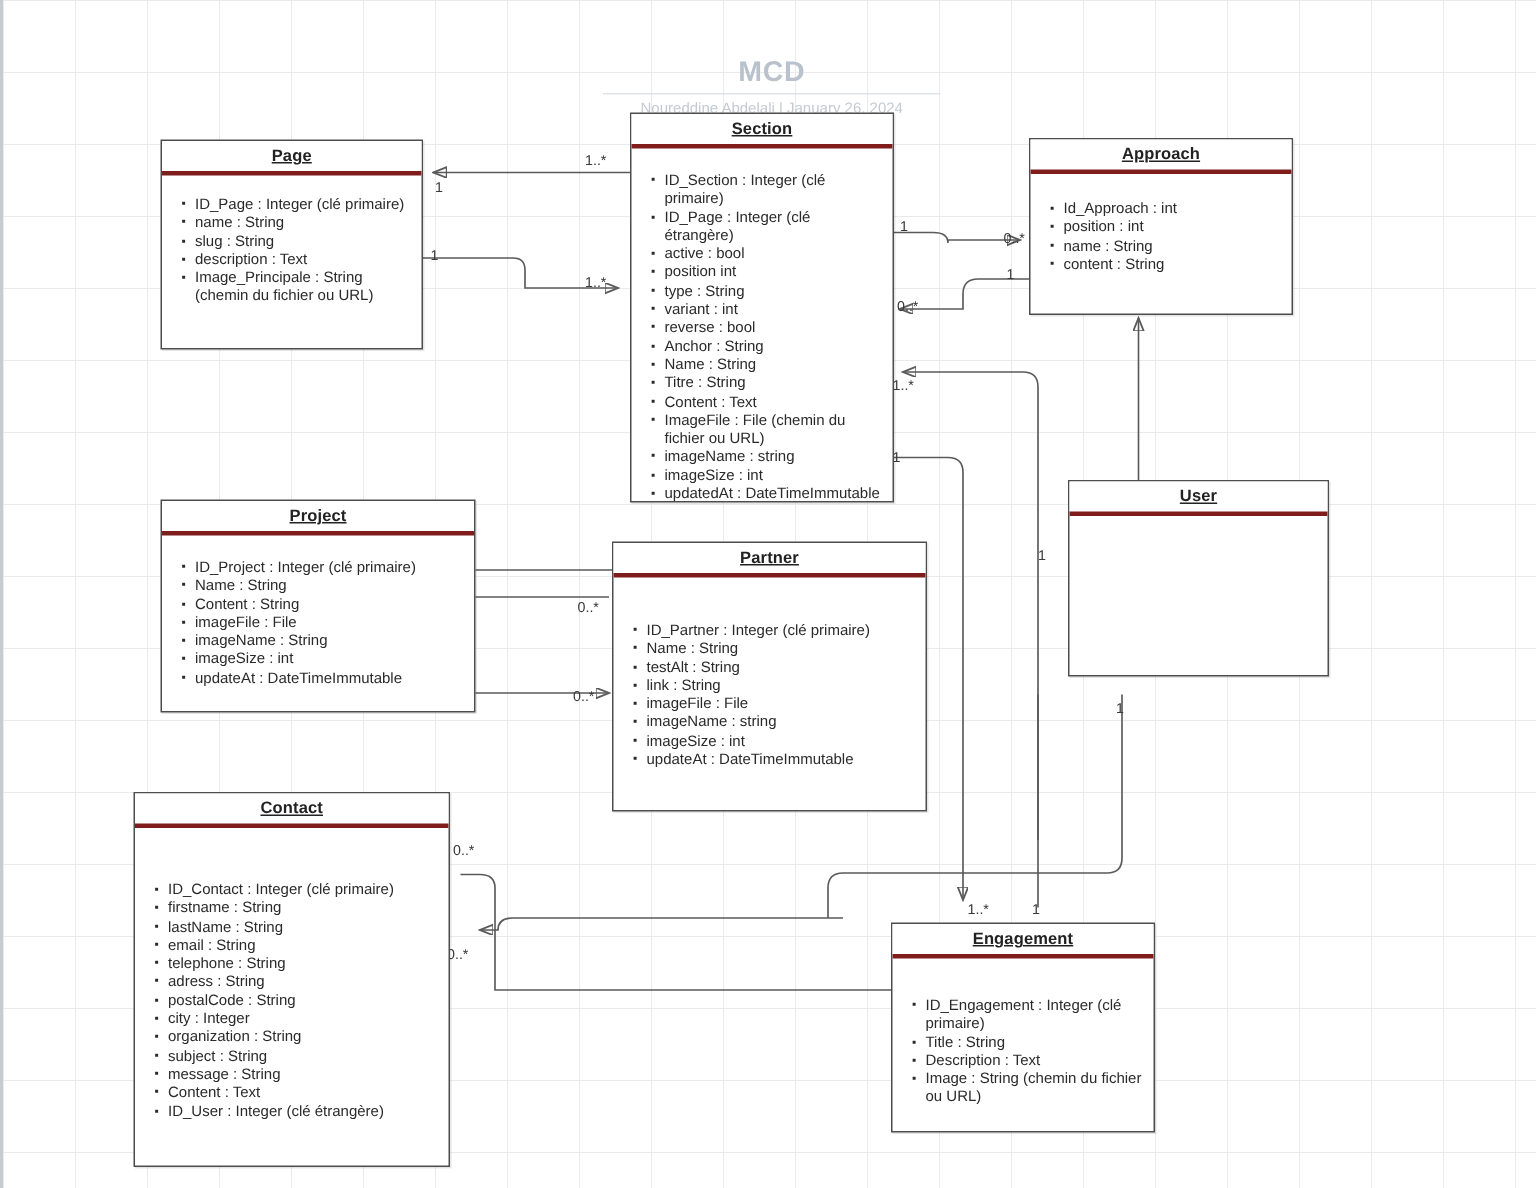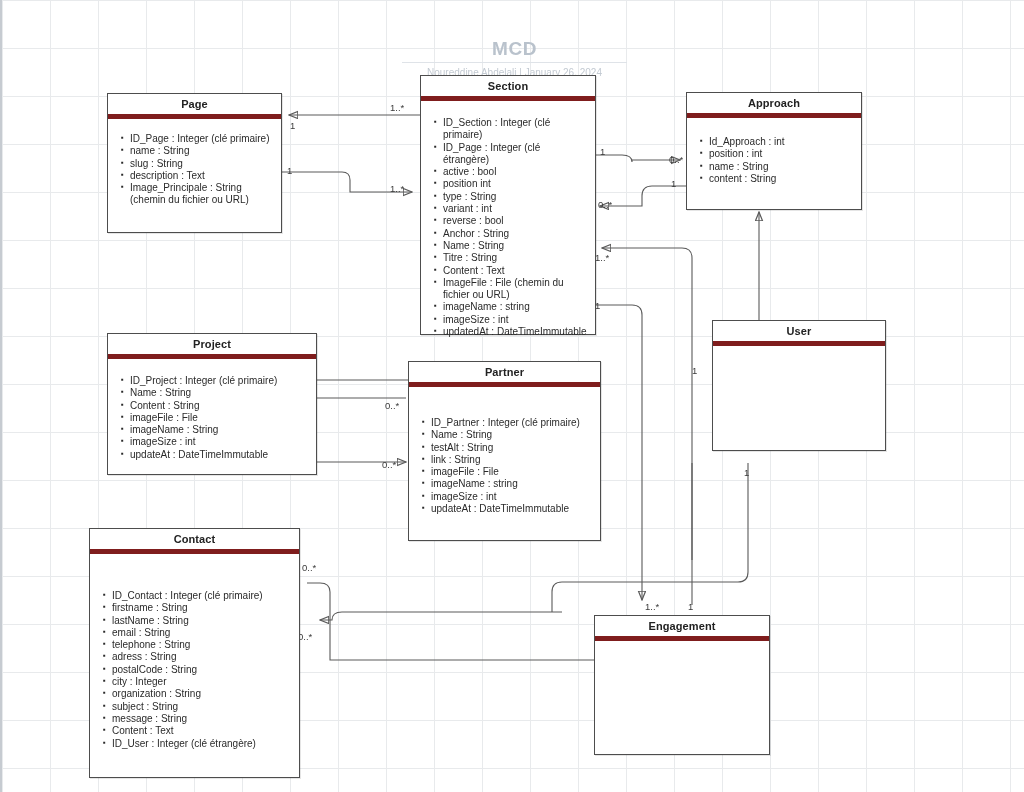--- a/index.html
+++ b/index.html
@@ -51,23 +51,24 @@
     border: 1px solid #4d4d4d;
     box-sizing: border-box;
     box-shadow: 1px 1px 0 rgba(0,0,0,0.10);
   }
   .uml-title {
     font-size: 11px;
     font-weight: bold;
     text-align: center;
     color: #222;
     padding: 4px 2px 4px 2px;
-    border-bottom: 5px solid #7f1d1d;
+    border-bottom: 3px solid #7f1d1d;
     background: #ffffff;
     letter-spacing: 0.1px;
+    text-decoration: underline;
   }
   .uml-body {
     padding: 14px 6px 8px 10px;
     box-sizing: border-box;
   }
   .uml-body ul {
     margin: 0;
     padding: 0 0 0 12px;
     list-style: none;
   }
@@ -242,21 +243,21 @@
         <li>Name : String</li>
         <li>Content : String</li>
         <li>imageFile : File</li>
         <li>imageName : String</li>
         <li>imageSize : int</li>
         <li>updateAt : DateTimeImmutable</li>
       </ul>
     </div>
   </div>
 
-  <div class="umlbox" style="left:406px; top:361px; width:193px; height:180px;">
+  <div class="umlbox" style="left:406px; top:361px; width:210px; height:180px;">
     <div class="uml-title">Partner</div>
     <div class="uml-body" style="padding-top:30px;">
       <ul>
         <li>ID_Partner : Integer (clé primaire)</li>
         <li>Name : String</li>
         <li>testAlt : String</li>
         <li>link : String</li>
         <li>imageFile : File</li>
         <li>imageName : string</li>
         <li>imageSize : int</li>
@@ -285,15 +286,23 @@
         <li>subject : String</li>
         <li>message : String</li>
         <li>Content : Text</li>
         <li>ID_User : Integer (clé étrangère)</li>
       </ul>
     </div>
   </div>
 
   <div class="umlbox" style="left:592px; top:615px; width:176px; height:140px;">
     <div class="uml-title">Engagement</div>
+    <div class="uml-body" style="padding-top:26px;">
+      <ul>
+        <li>ID_Engagement : Integer (clé primaire)</li>
+        <li>Title : String</li>
+        <li>Description : Text</li>
+        <li>Image : String (chemin du fichier ou URL)</li>
+      </ul>
+    </div>
   </div>
 
 </div>
 
 </body></html>

